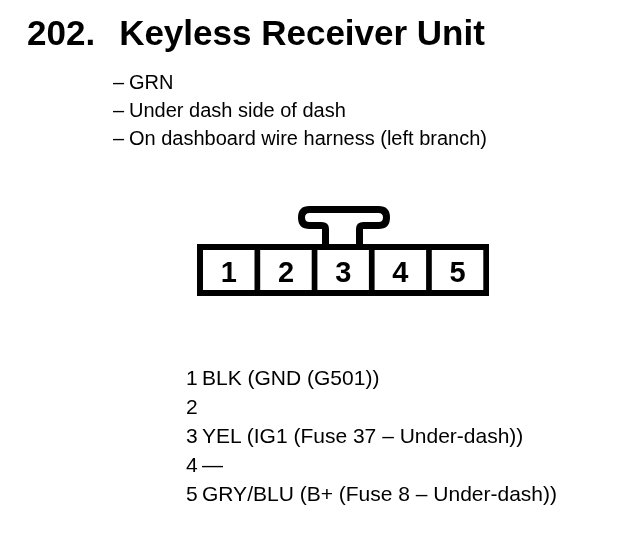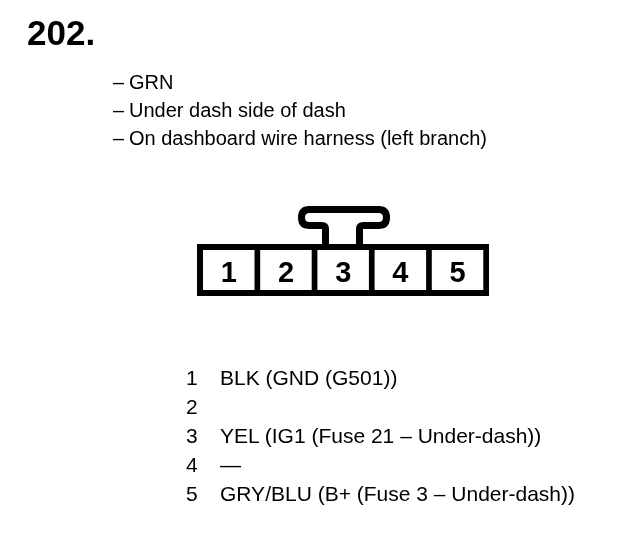--- a/index.html
+++ b/index.html
@@ -43,29 +43,30 @@
   }
   .pinout {
     position: absolute;
     left: 186px;
     top: 363px;
     font-size: 21px;
     line-height: 29px;
   }
   .pin-row { display: flex; align-items: baseline; }
   .pin-num { width: 13px; flex: none; }
-  .pin-desc { margin-left: 21px; white-space: pre; }
+  .pin-desc { margin-left: 3px; white-space: pre; }
 </style>
 </head>
 <body>
 
 <div class="page">
 
   <div class="header">
     <span class="num">202.</span>
+    <span class="ttl">Keyless Receiver Unit</span>
   </div>
 
   <div class="details">
     <div class="detail-item">
       <span class="dash">–</span>
       <span>GRN</span>
     </div>
     <div class="detail-item">
       <span class="dash">–</span>
       <span>Under dash side of dash</span>
@@ -94,25 +95,25 @@
   <div class="pinout">
     <div class="pin-row">
       <span class="pin-num">1</span>
       <span class="pin-desc">BLK (GND (G501))</span>
     </div>
     <div class="pin-row">
       <span class="pin-num">2</span>
     </div>
     <div class="pin-row">
       <span class="pin-num">3</span>
-      <span class="pin-desc">YEL (IG1 (Fuse 21 – Under-dash))</span>
+      <span class="pin-desc">YEL (IG1 (Fuse 37 – Under-dash))</span>
     </div>
     <div class="pin-row">
       <span class="pin-num">4</span>
       <span class="pin-desc">—</span>
     </div>
     <div class="pin-row">
       <span class="pin-num">5</span>
-      <span class="pin-desc">GRY/BLU (B+ (Fuse 3 – Under-dash))</span>
+      <span class="pin-desc">GRY/BLU (B+ (Fuse 8 – Under-dash))</span>
     </div>
   </div>
 
 </div>
 
 </body></html>

